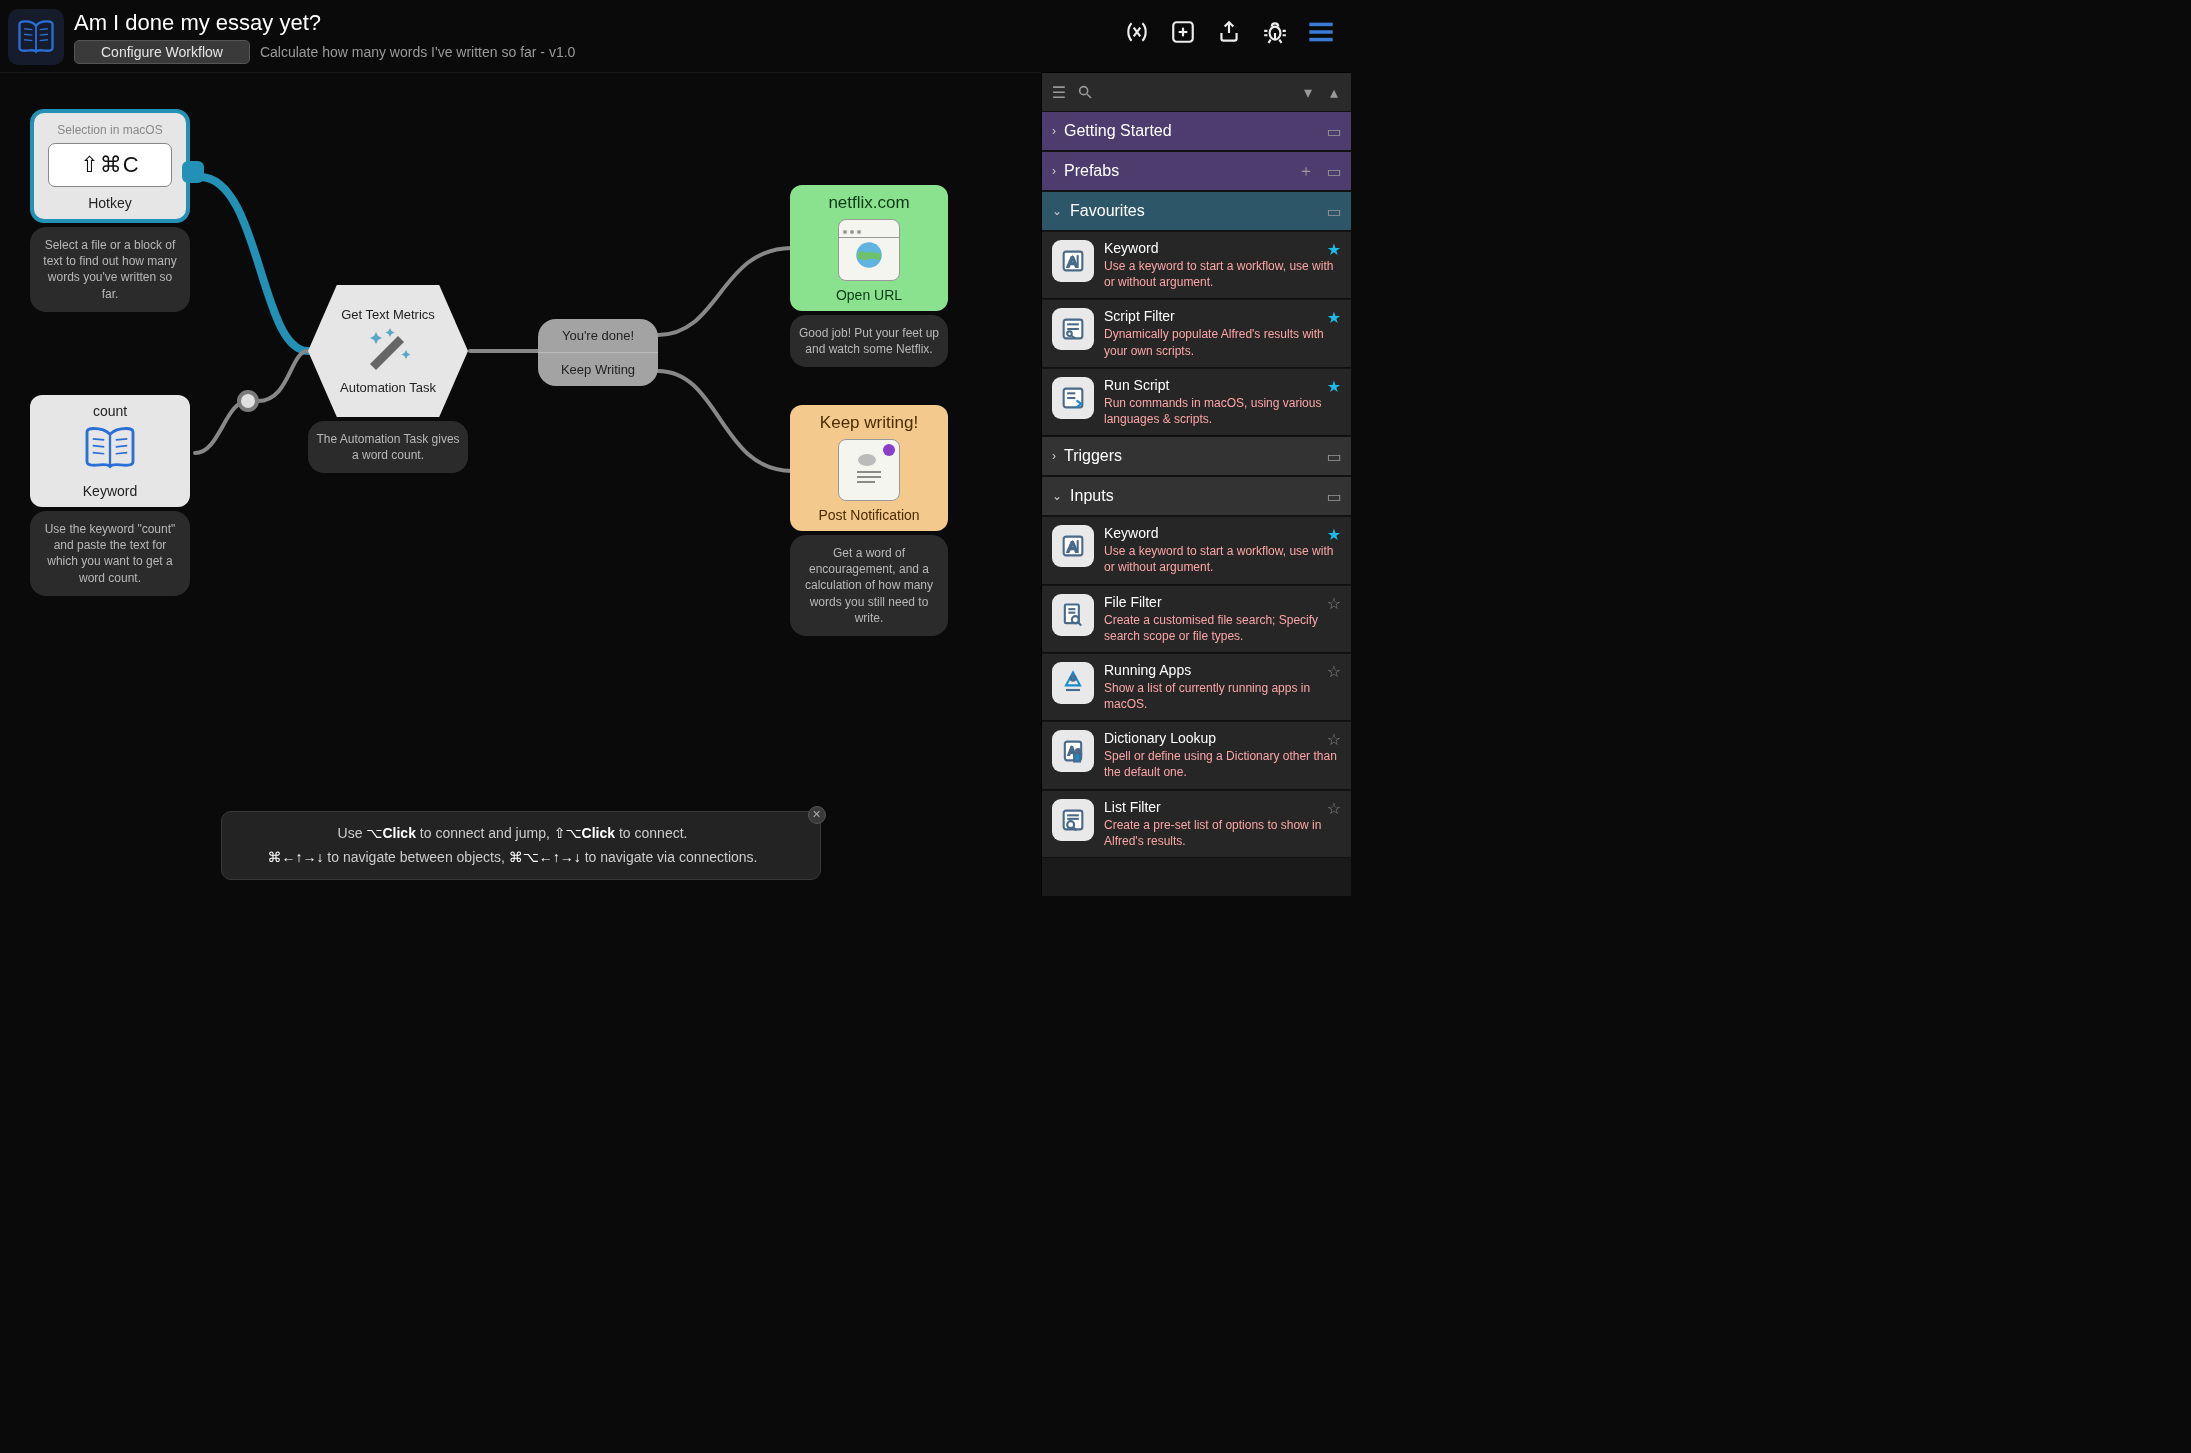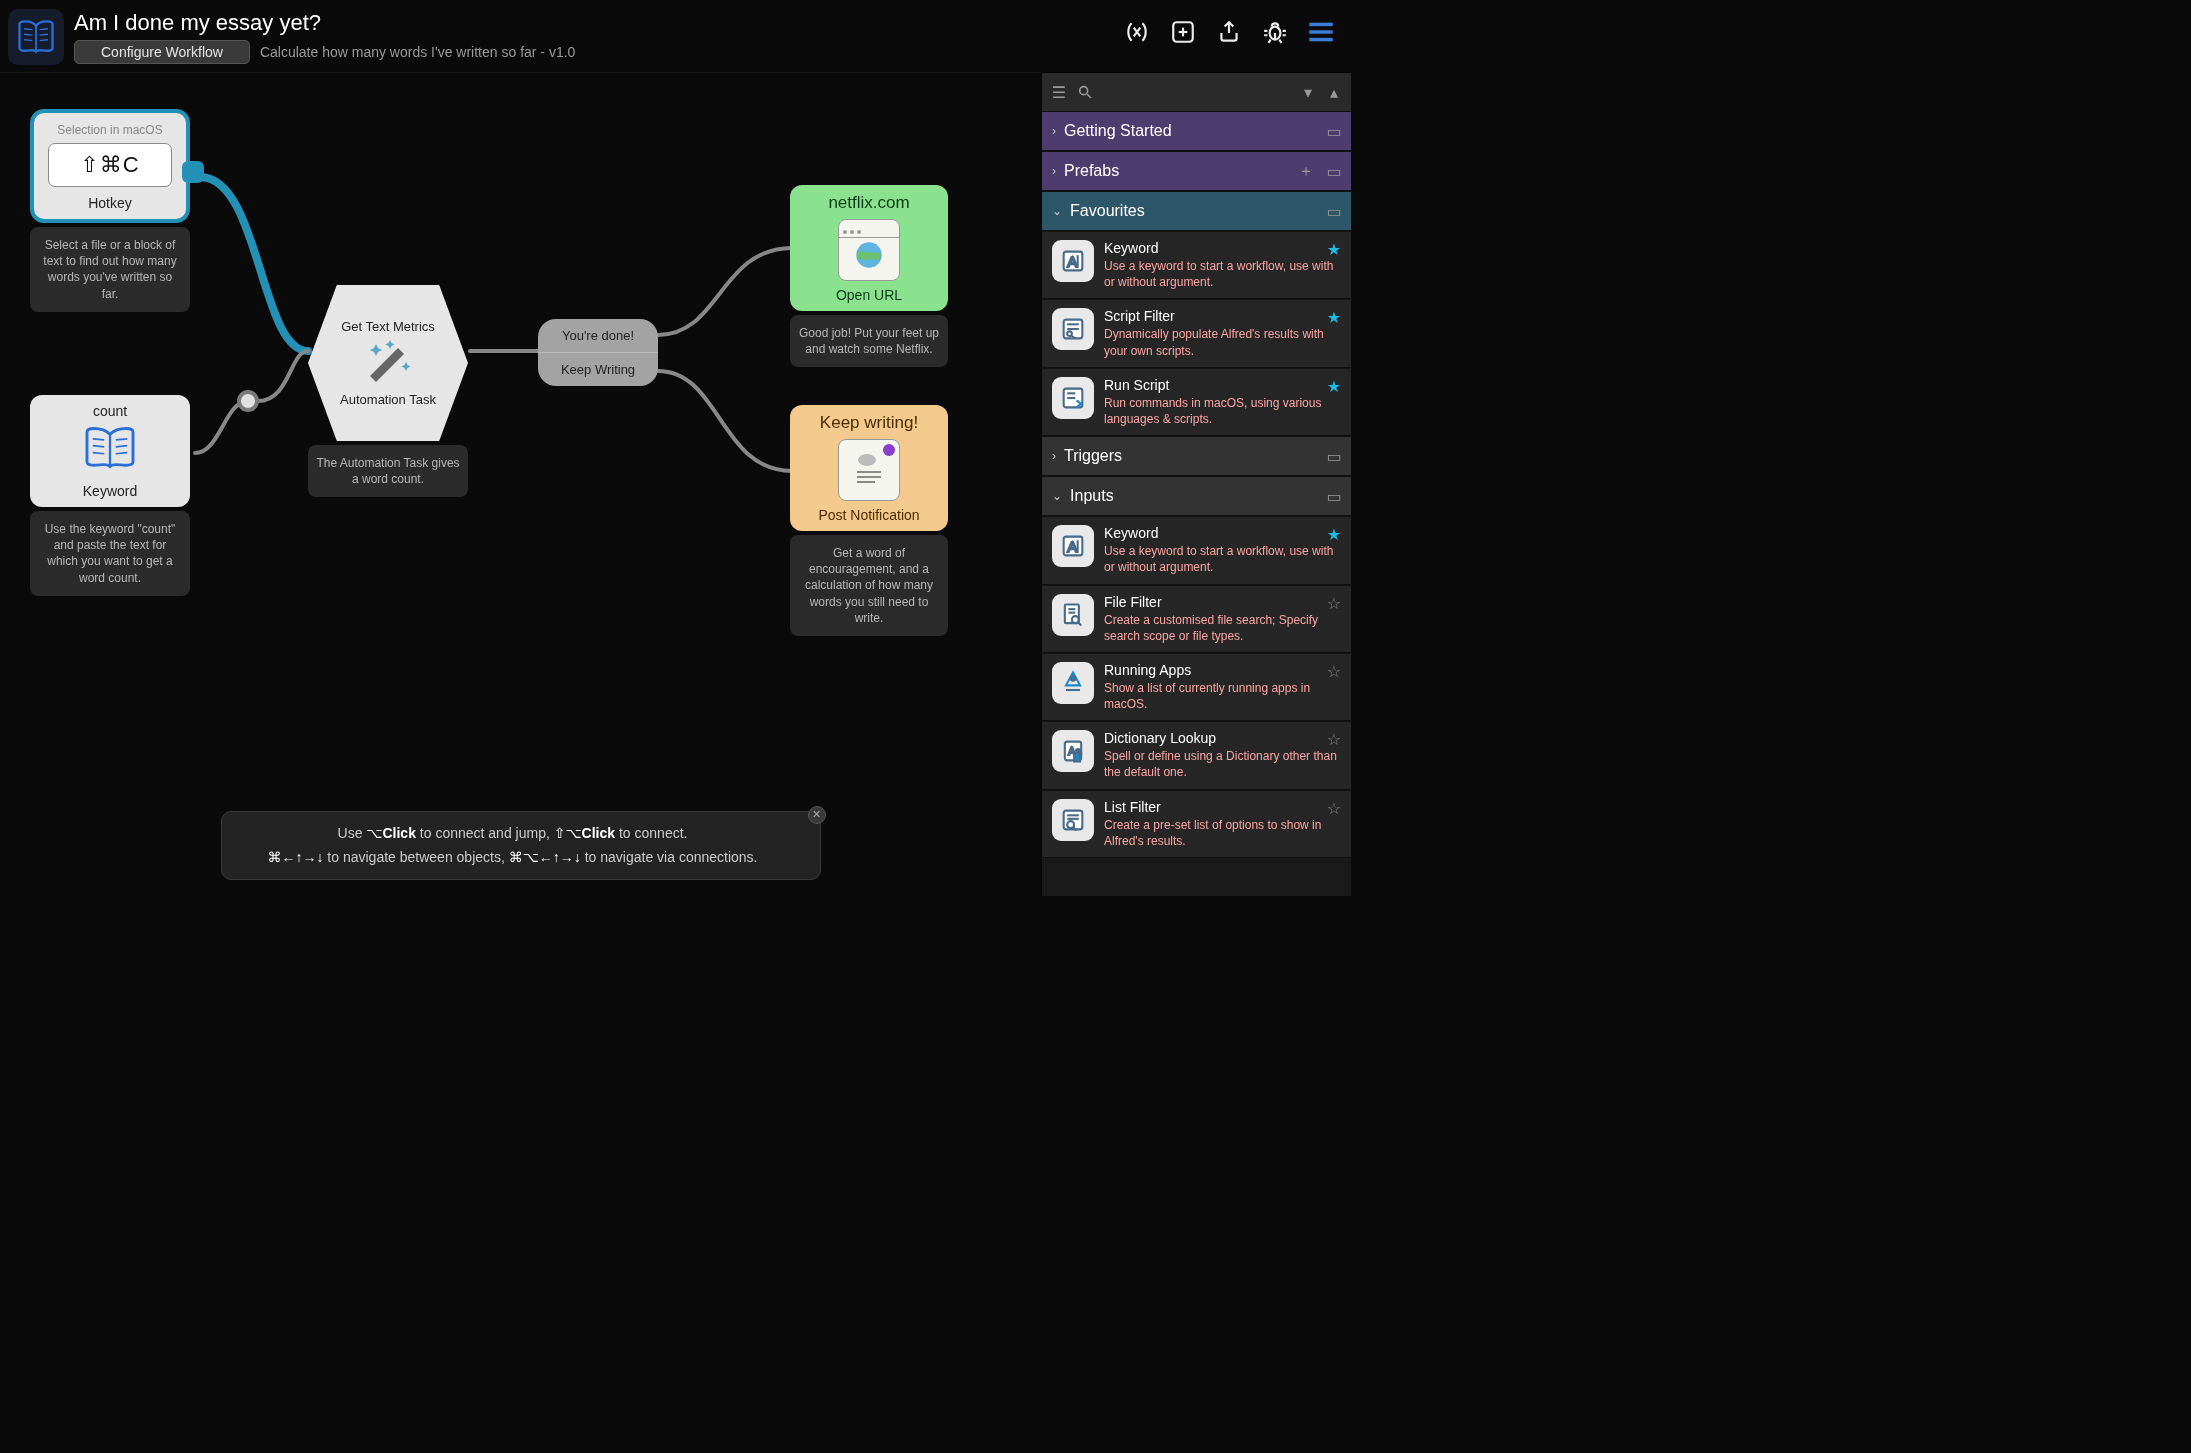--- a/index.html
+++ b/index.html
@@ -65,41 +65,41 @@
   width:42px; height:42px; border-radius:9px; background:#e9e9ea;
   flex-shrink:0; display:flex; align-items:center; justify-content:center;
 }
 .palette-item .plabels { flex:1; min-width:0; }
 .palette-item .ptitle { font-size:14px; font-weight:500; color:#fff; }
 .palette-item .pdesc { font-size:12px; color:#fca5a5; line-height:1.35; margin-top:2px;}
 .palette-item .star { position:absolute; right:10px; top:8px; color:#1dbbe6; font-size:16px; }
 .palette-item .star.hollow { color:#888; }
 
 .node-wrap { position:absolute; width:160px; text-align:center; }
-.node-desc { background:#2b2b2b; color:#b8b8b8; font-size:12px; padding:10px 8px; border-radius:8px; margin-top:4px; line-height:1.35;}
+.node-desc { background:#2b2b2b; color:#b8b8b8; font-size:12px; padding:10px 8px; border-radius:16px; margin-top:4px; line-height:1.35;}
 .hotkey-node .shape {
   background:#e6e6e6; color:#444; border-radius:12px;
   padding:10px 6px 8px 6px; position:relative;
 }
 .hotkey-node .tab {
   position:absolute; right:-18px; top:48px; width:22px; height:22px;
   background:#2391b6; border-radius:6px; border:3px solid #2391b6;
 }
 .hotkey-node .sel { color:#888; font-size:12px; margin-bottom:6px;}
 .hotkey-node .keybox { background:#fff; border:1px solid #888; border-radius:7px; padding:8px 6px; font-size:22px; letter-spacing:1px; margin:0 8px 8px 8px; color:#111;}
 .hotkey-node .lbl { color:#222; font-size:14px; margin-top:4px;}
 
 .keyword-node .shape { background:#e6e6e6; border-radius:12px; padding:8px; color:#222;}
 .keyword-node .kw { font-size:14px; color:#222;}
 .keyword-node .bookicon { margin:6px auto 8px auto; }
 .keyword-node .lbl { font-size:14px; color:#222; }
 
 .hex-wrap { position:absolute; width:160px; text-align:center; }
 .hex {
-  width:160px; height:156px; background:#e6e6e6; color:#222;
+  width:160px; height:132px; background:#e6e6e6; color:#222;
   position:relative; display:flex; flex-direction:column; align-items:center; justify-content:center; gap:4px;
   clip-path: polygon(18% 0, 82% 0, 100% 50%, 82% 100%, 18% 100%, 0 50%);
 }
 .hex .t1 { font-size:13px; }
 .hex .t2 { font-size:13px; margin-top:4px;}
 
 .decision { position:absolute; width:120px; }
 .dec-box { background:#a3a3a3; color:#222; border-radius:18px; overflow:hidden; }
 .dec-box div { padding:9px 6px; font-size:13px; text-align:center; }
 .dec-box .split { border-top:1px solid #bbb; }

